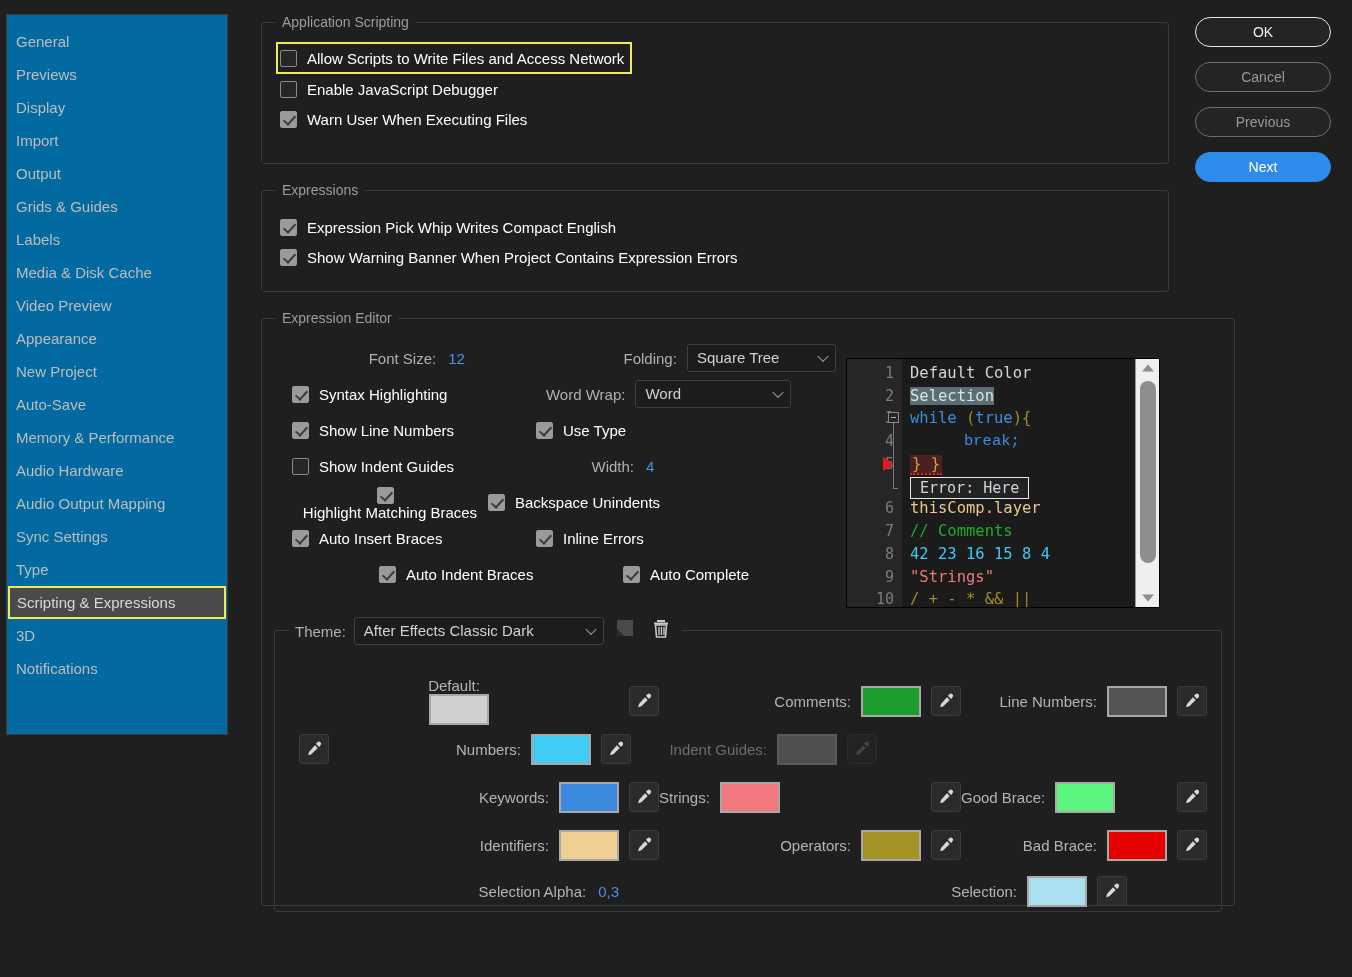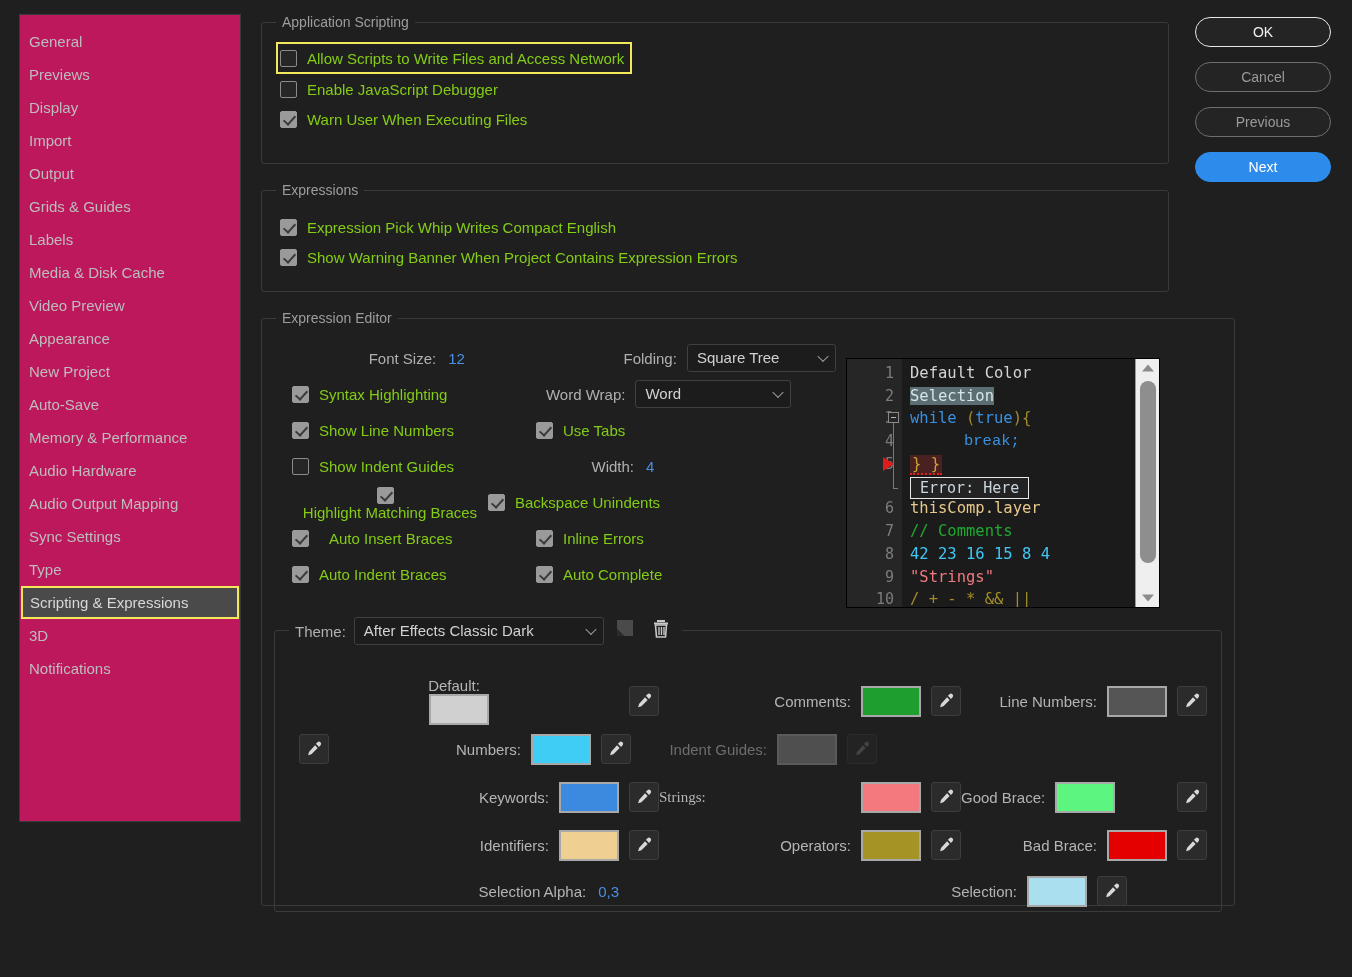--- a/index.html
+++ b/index.html
@@ -7,23 +7,23 @@
     width: 1352px; height: 977px;
     background: #1f1f1f;
     font-family: "Liberation Sans", sans-serif;
     color: #b4b4b4;
     overflow: hidden;
   }
   .dialog { position: relative; width: 1352px; height: 977px; }
 
   
   .sidebar {
-    position: absolute; left: 19px; top: 14px;
-    width: 222px; height: 808px;
-    background: #be185d;
+    position: absolute; left: 6px; top: 14px;
+    width: 222px; height: 721px;
+    background: #0369a1;
     border: 1px solid #3a3a3a;
     padding-top: 10px;
   }
   .side-item {
     height: 33px; line-height: 33px;
     padding-left: 9px;
     font-size: 15px; color: #bdbdbd;
     white-space: nowrap;
   }
   .side-item.selected {
@@ -80,21 +80,21 @@
     margin-right: 10px;
     position: relative;
   }
   .cb.on { background: #9a9a9a; border-color: #9a9a9a; }
   .cb.on::after {
     content: ""; position: absolute;
     left: 5px; top: 1px; width: 5px; height: 10px;
     border: solid #3a3a3a; border-width: 0 2.2px 2.2px 0;
     transform: rotate(42deg);
   }
-  .chk-label { font-size: 15px; color: #84cc16; white-space: nowrap; }
+  .chk-label { font-size: 15px; color: #ffffff; white-space: nowrap; }
 
   
   .ee-wrap { display: flex; }
   .ee-left { width: 562px; padding-top: 4px; }
   .ee-row { display: flex; align-items: center; }
   .lbl-r { font-size: 15px; color: #b0b0b0; text-align: right; }
   .val-blue { color: #4a90e2; font-size: 15px; }
 
   .select {
     background: #1c1c1c;
@@ -332,21 +332,21 @@
           </div>
 
           <div class="ee-row" style="height:36px;">
             <div style="width:18px;"></div>
             <div class="chk-row" style="width:244px;">
               <div class="cb on"></div>
               <div class="chk-label">Show Line Numbers</div>
             </div>
             <div class="chk-row">
               <div class="cb on"></div>
-              <div class="chk-label">Use Tabs</div>
+              <div class="chk-label">Use Type</div>
             </div>
           </div>
 
           <div class="ee-row" style="height:36px;">
             <div style="width:18px;"></div>
             <div class="chk-row" style="width:244px;">
               <div class="cb"></div>
               <div class="chk-label">Show Indent Guides</div>
             </div>
             <div class="lbl-r" style="width:98px;">Width:</div>
@@ -360,31 +360,31 @@
               <div class="chk-label">Highlight Matching Braces</div>
             </div>
             <div class="chk-row">
               <div class="cb on"></div>
               <div class="chk-label">Backspace Unindents</div>
             </div>
           </div>
 
           <div class="ee-row" style="height:36px;">
             <div style="width:18px;"></div>
-            <div class="chk-row" style="width:244px;gap:10px;">
+            <div class="chk-row" style="width:244px;">
               <div class="cb on"></div>
               <div class="chk-label">Auto Insert Braces</div>
             </div>
             <div class="chk-row">
               <div class="cb on"></div>
               <div class="chk-label">Inline Errors</div>
             </div>
           </div>
 
-          <div class="ee-row" style="height:36px;">
+          <div class="ee-row" style="height:36px;justify-content:center;">
             <div style="width:18px;"></div>
             <div class="chk-row" style="width:244px;">
               <div class="cb on"></div>
               <div class="chk-label">Auto Indent Braces</div>
             </div>
             <div class="chk-row">
               <div class="cb on"></div>
               <div class="chk-label">Auto Complete</div>
             </div>
           </div>
@@ -510,21 +510,21 @@
             <div class="sw-row">
               <div class="sw-cell" style="width: 330px; justify-content: flex-end;">
                 <span class="sw-label">Keywords:</span>
                 <div class="swatch" style="background: rgb(59, 138, 224);"></div>
               </div>
               <div class="eyed">
                 <svg width="18" height="18" viewBox="0 0 18 18">
                   <path d="M12.5 2.2a2.2 2.2 0 0 1 3.1 3.1l-1.6 1.6-3.1-3.1zM10 5.3l2.7 2.7-6.3 6.3-3.3.9.9-3.3z" fill="#d8d8d8"></path>
                 </svg>
               </div>
-              <div class="sw-cell" style="width: 262px; justify-content: space-between; font-family: Liberation Serif, serif;">
+              <div class="sw-cell" style="width: 262px; justify-content: flex-start;">
                 <span class="sw-label">Strings:</span>
                 <div class="swatch" style="background: rgb(244, 121, 127);"></div>
               </div>
               <div class="eyed">
                 <svg width="18" height="18" viewBox="0 0 18 18">
                   <path d="M12.5 2.2a2.2 2.2 0 0 1 3.1 3.1l-1.6 1.6-3.1-3.1zM10 5.3l2.7 2.7-6.3 6.3-3.3.9.9-3.3z" fill="#d8d8d8"></path>
                 </svg>
               </div>
               <div class="sw-cell" style="width: 206px; ">
                 <span class="sw-label">Good Brace:</span>

